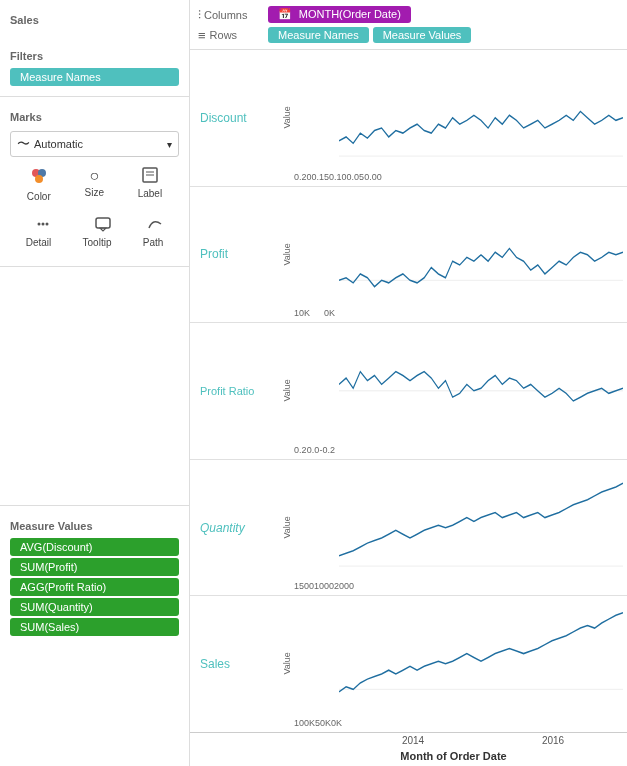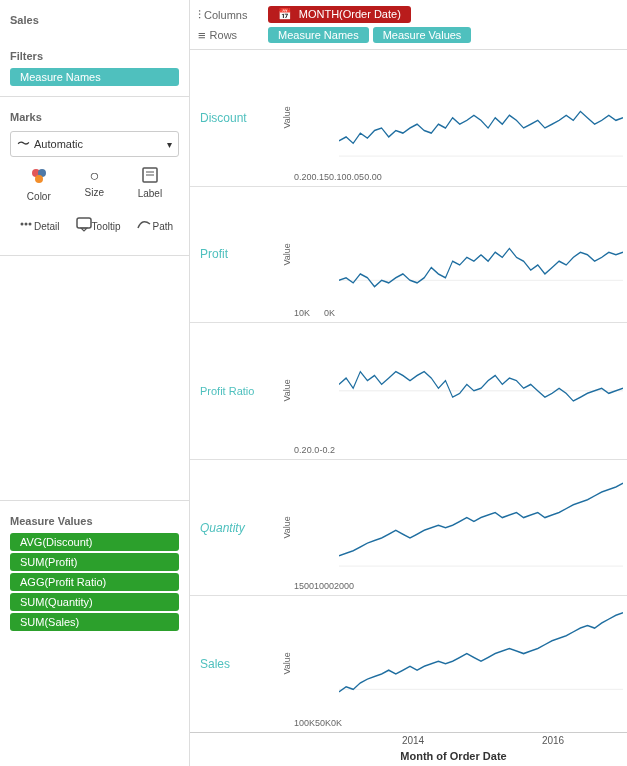--- a/index.html
+++ b/index.html
@@ -69,22 +69,22 @@
       color: #444;
     }
 
     .mark-icon-btn .icon-sym {
       font-size: 16px;
       margin-bottom: 2px;
     }
 
     .mark-icon-btn2 {
       display: flex;
-      flex-direction: row;
-      align-items: center;
+      flex-direction: column;
+      align-items: flex-end;
       cursor: pointer;
       padding: 4px 8px;
       font-size: 10px;
       color: #444;
     }
 
     .mark-icon-btn2 .icon-sym {
       font-size: 16px;
       margin-bottom: 2px;
     }
@@ -134,21 +134,21 @@
     .shelf-label {
       font-size: 11px;
       color: #666;
       width: 70px;
       display: flex;
       align-items: center;
       gap: 4px;
     }
 
     .shelf-chip {
-      background: #b91c1c;
+      background: #a21caf;
       color: white;
       border-radius: 3px;
       padding: 2px 10px;
       font-size: 11px;
       font-weight: 500;
       cursor: pointer;
       margin-right: 4px;
     }
 
     .shelf-chip-blue {

